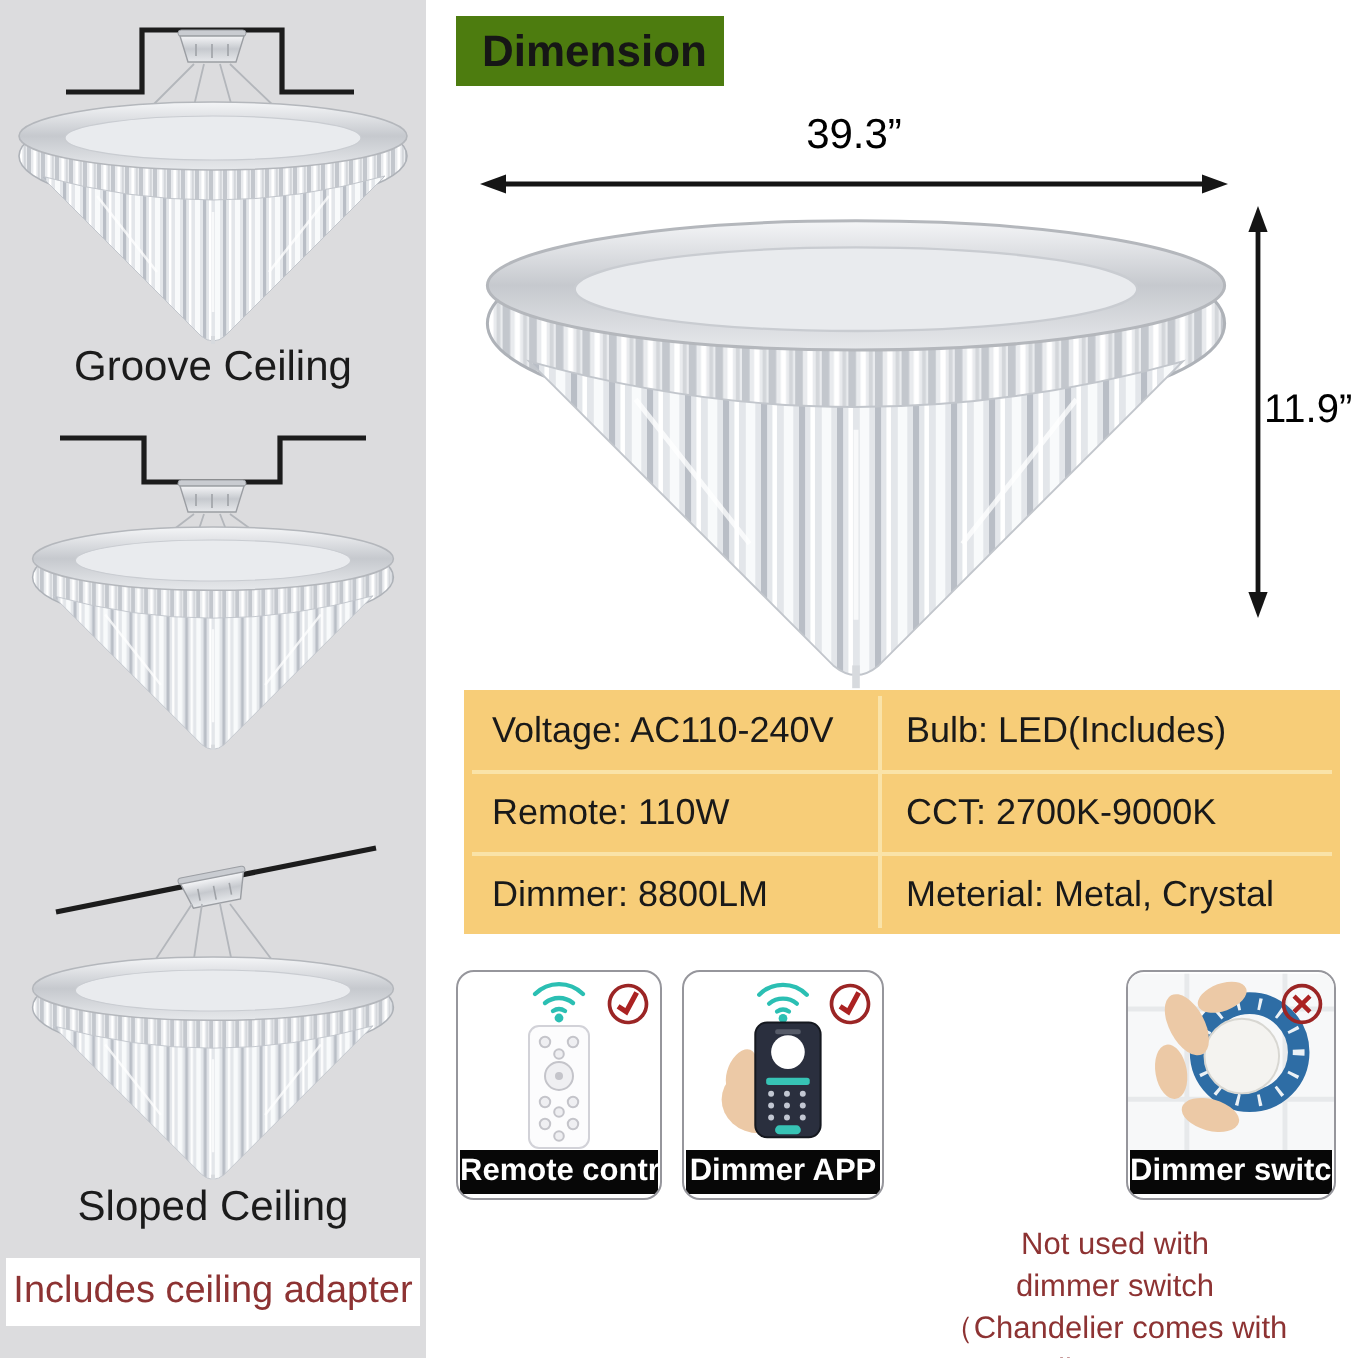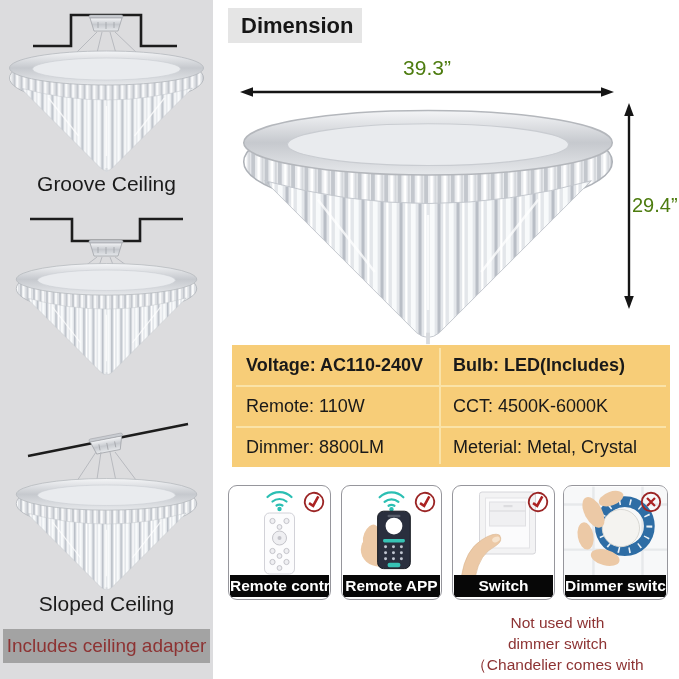--- a/index.html
+++ b/index.html
@@ -2,35 +2,35 @@
 <html><head>
 <meta charset="utf-8">
 <style>
   html,body{margin:0;padding:0;background:#fff;}
   #stage{position:relative;width:679px;height:679px;overflow:hidden;background:#fff;
          font-family:"Liberation Sans",sans-serif;color:#111;}
   .abs{position:absolute;}
   
   #sidebar{position:absolute;left:0;top:0;width:213px;height:679px;background:#dcdcde;}
   .mount-label{position:absolute;left:0;width:213px;text-align:center;font-size:21px;color:#1b1b1b;}
-  #adapter-note{position:absolute;left:3px;top:629px;width:207px;height:34px;background:#a3a3a3;
+  #adapter-note{position:absolute;left:3px;top:629px;width:207px;height:34px;background:#ffffff;
     color:#8d3333;font-size:19px;line-height:34px;text-align:center;white-space:nowrap;}
   
-  #dim-header{position:absolute;left:228px;top:8px;width:134px;height:35px;background:#e5e5e5;
+  #dim-header{position:absolute;left:228px;top:8px;width:134px;height:35px;background:#4d7c0f;
     font-size:22px;font-weight:bold;line-height:35px;padding-left:13px;box-sizing:border-box;color:#161616;}
   
-  .dim-num{position:absolute;font-size:21px;color:#4d7c0f;}
+  .dim-num{position:absolute;font-size:21px;color:#000000;}
   #w-label{left:240px;top:56px;width:374px;text-align:center;}
   #h-label{left:632px;top:194px;font-size:20px;}
   
   #spec{position:absolute;left:232px;top:345px;width:438px;height:122px;background:#f7cd78;}
   .spec-cell{position:absolute;height:40px;line-height:41px;font-size:18px;color:#191919;white-space:nowrap;overflow:hidden;}
   .spec-l{left:14px;width:192px;}
   .spec-r{left:221px;width:214px;}
-  .r0{top:0;font-weight:bold;} .r1{top:41px;} .r2{top:82px;}
+  .r0{top:0;} .r1{top:41px;} .r2{top:82px;}
   .vline{position:absolute;left:207px;top:3px;bottom:3px;width:2px;background:#fae3a8;}
   .hline{position:absolute;left:4px;right:4px;height:2px;background:#fae3a8;}
   
   .tile{position:absolute;top:485px;height:115px;background:#fff;border:1.5px solid #96969c;
     border-radius:9px;overflow:hidden;box-sizing:border-box;}
   .tile-art{position:absolute;left:0;top:0;width:100%;height:90px;}
   .mark{position:absolute;top:4px;right:4px;width:24px;height:24px;}
   .tile-label{position:absolute;left:1px;right:1px;bottom:2px;height:22px;background:#070707;color:#fff;
     font-weight:bold;font-size:15.5px;line-height:22px;text-align:center;white-space:nowrap;overflow:hidden;}
   
@@ -117,35 +117,35 @@
     <use href="#chand"></use>
   </svg>
 
   <div id="w-label" class="dim-num">39.3”</div>
   <svg class="abs" style="left:240px;top:84px;width:374px;height:16px" viewBox="0 0 374 16">
     <line x1="10" y1="8" x2="364" y2="8" stroke="#151515" stroke-width="2.4"></line>
     <polygon points="0,8 13,3.2 13,12.8" fill="#151515"></polygon>
     <polygon points="374,8 361,3.2 361,12.8" fill="#151515"></polygon>
   </svg>
 
-  <div id="h-label" class="dim-num">29.4”</div>
+  <div id="h-label" class="dim-num">11.9”</div>
   <svg class="abs" style="left:621px;top:103px;width:16px;height:206px" viewBox="0 0 16 206">
     <line x1="8" y1="10" x2="8" y2="196" stroke="#151515" stroke-width="2.4"></line>
     <polygon points="8,0 3.2,13 12.8,13" fill="#151515"></polygon>
     <polygon points="8,206 3.2,193 12.8,193" fill="#151515"></polygon>
   </svg>
 
   <div id="spec">
     <div class="vline"></div>
     <div class="hline" style="top:40px"></div>
     <div class="hline" style="top:81px"></div>
     <div class="spec-cell spec-l r0">Voltage: AC110-240V</div>
     <div class="spec-cell spec-r r0">Bulb: LED(Includes)</div>
     <div class="spec-cell spec-l r1">Remote: 110W</div>
-    <div class="spec-cell spec-r r1">CCT: 4500K-6000K</div>
+    <div class="spec-cell spec-r r1">CCT: 2700K-9000K</div>
     <div class="spec-cell spec-l r2">Dimmer: 8800LM</div>
     <div class="spec-cell spec-r r2">Meterial: Metal, Crystal</div>
   </div>
 
   <div class="tile" style="left:228px;width:103px">
     <svg class="tile-art" viewBox="0 0 100 90">
       <g stroke="#2bbfb3" fill="none" stroke-width="2.2" stroke-linecap="round">
         <path d="M38 11 A 17 17 0 0 1 62 11"></path>
           <path d="M43 15.5 A 11 11 0 0 1 57 15.5"></path>
           <path d="M47 19.5 A 5.5 5.5 0 0 1 53 19.5"></path>
@@ -201,41 +201,23 @@
           <circle cx="60" cy="73" r="1.5"></circle>
       </g>
       <rect x="46" y="77" width="13" height="4.5" rx="2.2" fill="#37c3b5"></rect>
     </svg>
     <svg class="mark" viewBox="0 0 26 26">
       <g transform="rotate(-8 13 13)">
         <circle cx="13" cy="13" r="10" fill="none" stroke="#9b2525" stroke-width="2"></circle>
         <path d="M7.5 13.5 L 11.5 17 L 18.5 7.5" fill="none" stroke="#ab2222" stroke-width="2.8"></path>
       </g>
     </svg>
-    <div class="tile-label">Remote APP</div>
-  </div>
-
-  <div class="tile" style="left:452px;width:103px">
-    <svg class="tile-art" viewBox="0 0 100 90">
-      <rect x="26" y="6" width="56" height="62" rx="2.5" fill="#f3f3f4" stroke="#d6d6da"></rect>
-      <rect x="32" y="12" width="44" height="50" fill="#fbfbfc" stroke="#e3e3e6"></rect>
-      <rect x="36" y="16" width="36" height="24" fill="#f0f0f2" stroke="#e0e0e3"></rect>
-      <path d="M36 25 H72" stroke="#d8d8db"></path>
-      <rect x="50" y="19" width="9" height="2.2" fill="#dcdcdf"></rect>
-      <path d="M 8 90 Q 12 64 28 54 Q 40 46 46 49 Q 50 55 42 60 Q 26 68 22 90 Z" fill="#ecc9a6" stroke="#dab68f" stroke-width="0.6"></path>
-      <ellipse cx="42.5" cy="53.5" rx="4" ry="2.6" transform="rotate(-22 42.5 53.5)" fill="#f6e3cd"></ellipse>
-    </svg>
-    <svg class="mark" viewBox="0 0 26 26">
-      <g transform="rotate(-8 13 13)">
-        <circle cx="13" cy="13" r="10" fill="none" stroke="#9b2525" stroke-width="2"></circle>
-        <path d="M7.5 13.5 L 11.5 17 L 18.5 7.5" fill="none" stroke="#ab2222" stroke-width="2.8"></path>
-      </g>
-    </svg>
-    <div class="tile-label">Switch</div>
-  </div>
+    <div class="tile-label">Dimmer APP</div>
+  </div>
+
 
   <div class="tile" style="left:563px;width:105px">
     <svg class="tile-art" viewBox="0 0 105 90">
       <rect x="0" y="0" width="105" height="90" fill="#f7f8f9"></rect>
       <path d="M30 0 V90 M80 0 V90 M0 18 H105 M0 64 H105" stroke="#e7e9eb" stroke-width="2.5" fill="none"></path>
       <circle cx="62" cy="40" r="25" fill="none" stroke="#2e6da5" stroke-width="11"></circle>
       <circle cx="62" cy="40" r="25" fill="none" stroke="#ffffff" stroke-width="6" stroke-dasharray="1.6 9.5" opacity="0.9"></circle>
       <circle cx="58" cy="42" r="19" fill="#f4f3f0" stroke="#d8d7d2"></circle>
       <ellipse cx="30" cy="26" rx="9" ry="17" transform="rotate(-28 30 26)" fill="#ecc9a6"></ellipse>
       <ellipse cx="22" cy="50" rx="8" ry="14" transform="rotate(-10 22 50)" fill="#ecc9a6"></ellipse>

